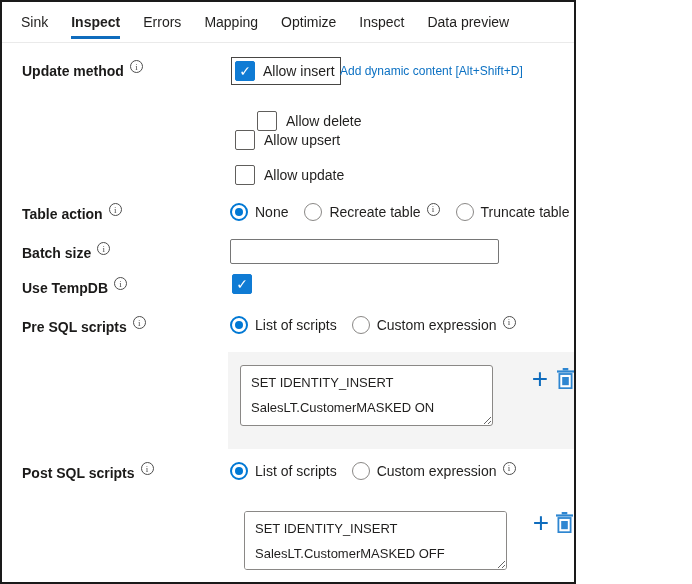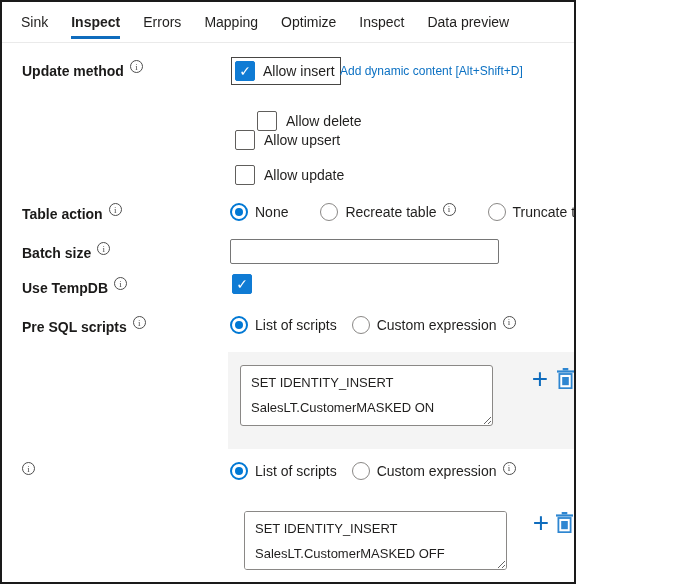--- a/index.html
+++ b/index.html
@@ -166,21 +166,21 @@
   </div>
   <div class="chk-row" style="left:233px; top:163px;">
     <span class="checkbox"></span>
     <span class="opt-label">Allow update</span>
   </div>
 
   <div class="row-label" style="top:204px;">
     <span>Table action</span>
     <span class="info-icon">i</span>
   </div>
-  <div class="radio-row" style="left:228px; top:201px; gap:32px;">
+  <div class="radio-row" style="left:228px; top:201px; gap:16px;">
     <div class="radio-opt">
       <span class="radio selected"></span>
       <span class="opt-label">None</span>
     </div>
     <div class="radio-opt">
       <span class="radio"></span>
       <span class="opt-label">Recreate table</span>
       <span class="info-icon">i</span>
     </div>
     <div class="radio-opt">
@@ -225,20 +225,21 @@
   <span class="trash-icon" style="left:554px; top:366px;">
     <svg width="19" height="21" viewBox="0 0 19 21">
       <rect x="6.7" y="0" width="5.6" height="2.4" fill="#2e86d1"></rect>
       <rect x="1" y="2.4" width="17" height="2.2" fill="#2e86d1"></rect>
       <rect x="3.4" y="6" width="12.2" height="14.2" fill="#ffffff" stroke="#2e86d1" stroke-width="1.8"></rect>
       <rect x="6.2" y="9" width="6.6" height="8.2" fill="#2e86d1"></rect>
     </svg>
   </span>
 
   <div class="row-label" style="top:463px;">
+    <span>Post SQL scripts</span>
     <span class="info-icon">i</span>
   </div>
   <div class="radio-row" style="left:228px; top:460px; gap:15px;">
     <div class="radio-opt">
       <span class="radio selected"></span>
       <span class="opt-label">List of scripts</span>
     </div>
     <div class="radio-opt">
       <span class="radio"></span>
       <span class="opt-label">Custom expression</span>

